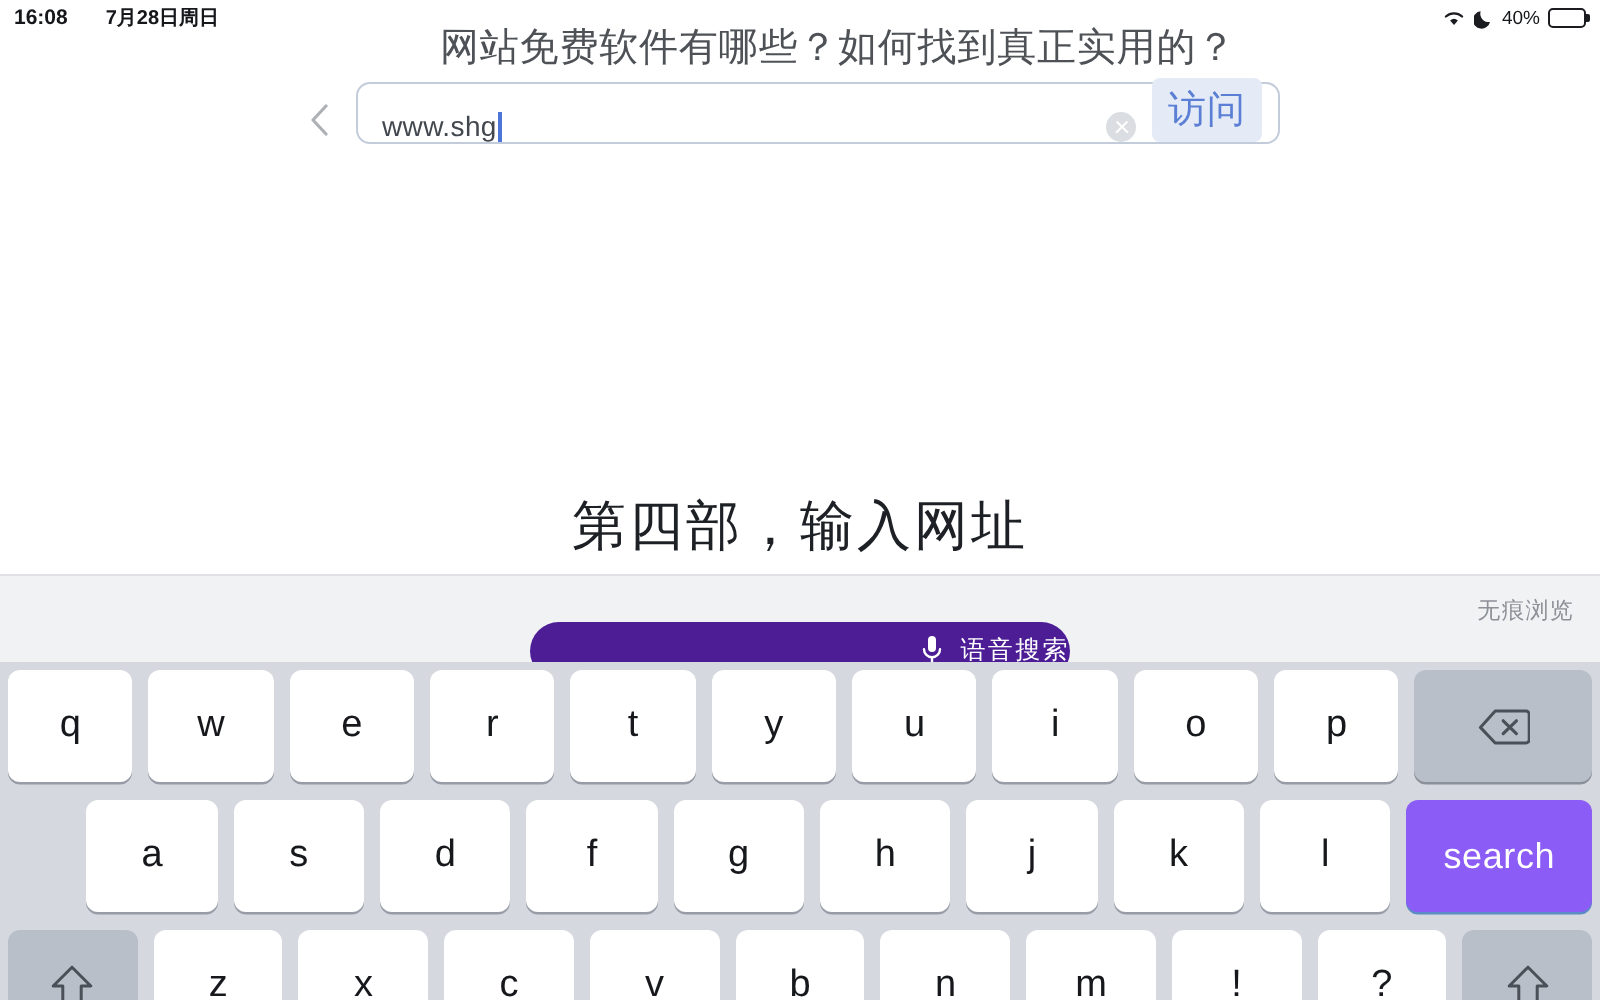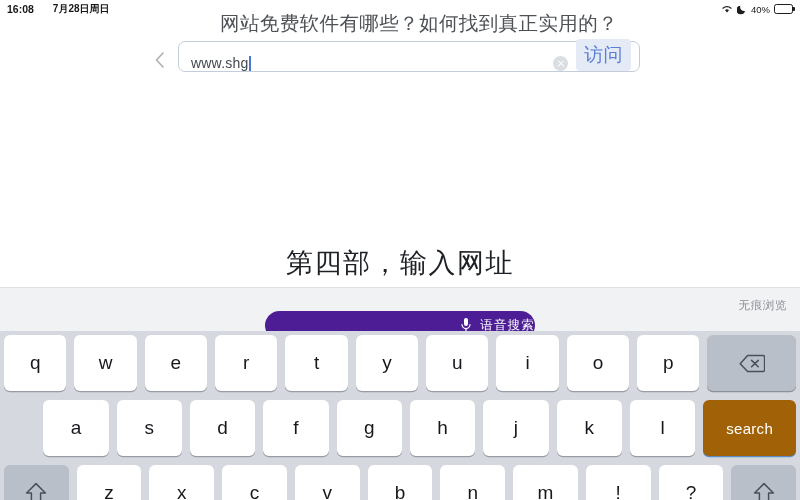--- a/index.html
+++ b/index.html
@@ -225,24 +225,24 @@
     box-sizing: border-box;
   }
   .kb-row.r2 .key { height: 56px; }
   .kb-row.r3 .key { height: 56px; }
 
   .key.fn {
     background: #b9bfc9;
     box-shadow: 0 1.2px 0 rgba(120,126,138,.8);
   }
   .key.accent {
-    background: #a16207;
+    background: #8b5cf6;
     box-shadow: 0 1.2px 0 rgba(10,90,180,.6);
     color: #ffffff;
-    font-size: 15px;
+    font-size: 18px;
     letter-spacing: .3px;
   }
   .key.wide { flex: 1.42 1 0; }
   .key svg { display: block; }
 
   
   .kb-row.r2 .spacer-l { flex: .48 1 0; }
 </style>
 </head>
 <body>

